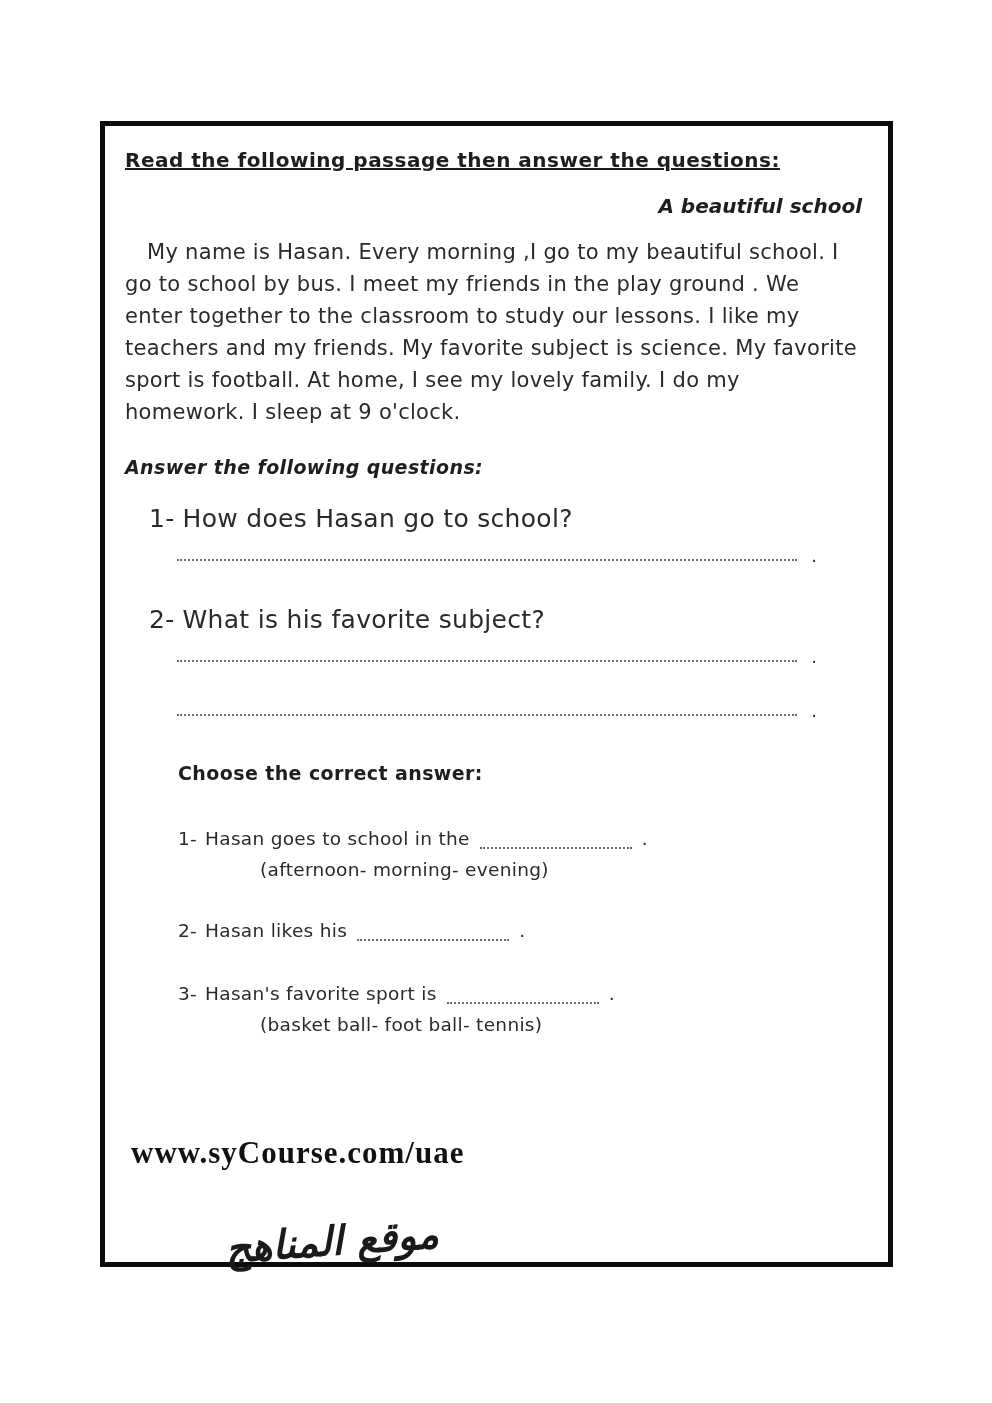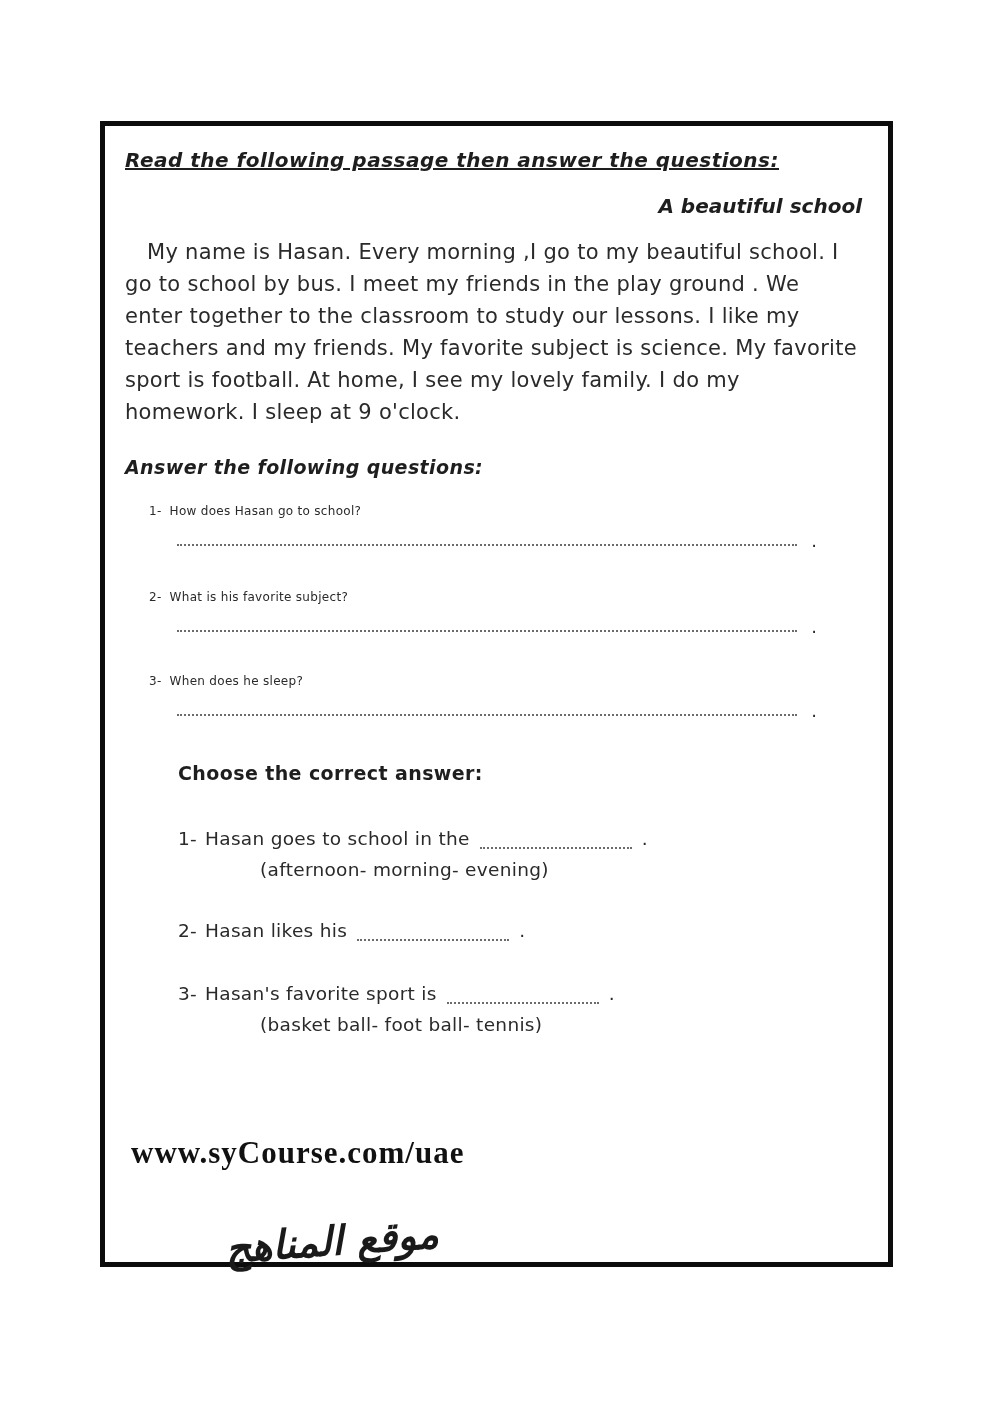--- a/index.html
+++ b/index.html
@@ -18,21 +18,20 @@
     top: 121px;
     width: 793px;
     height: 1146px;
     border: 5px solid #0c0c0c;
     background: #ffffff;
     padding: 22px 26px 0 20px;
   }
   .section-header {
     font-size: 20px;
     font-weight: bold;
-    font-style: italic;
     text-decoration: underline;
     letter-spacing: 0.5px;
     color: #1e1e1e;
   }
   .passage-title {
     margin-top: 22px;
     text-align: right;
     font-size: 20px;
     font-weight: bold;
     font-style: italic;
@@ -52,21 +51,21 @@
     font-weight: bold;
     font-style: italic;
     color: #1e1e1e;
     letter-spacing: 0.4px;
   }
   .question-block { margin-left: 24px; }
   .q1 { margin-top: 26px; }
   .q2 { margin-top: 44px; }
   .q3 { margin-top: 42px; }
   .question-line {
-    font-size: 12px;
+    font-size: 25px;
     color: #2a2a2a;
     letter-spacing: 0.3px;
   }
   .q-number { margin-right: 8px; }
   .dots-row {
     margin-top: 16px;
     margin-left: 28px;
     display: flex;
     align-items: flex-end;
     width: 640px;
@@ -166,23 +165,20 @@
     <div class="question-line">
       <span class="q-number">2-</span><span>What is his favorite subject?</span>
     </div>
     <div class="dots-row">
       <span class="dots-fill"></span>
       <span class="dots-period">.</span>
     </div>
   </div>
 
   <div class="question-block q3">
-    <div class="question-line">
-      <span class="q-number">3-</span><span>When does he sleep?</span>
-    </div>
     <div class="dots-row">
       <span class="dots-fill"></span>
       <span class="dots-period">.</span>
     </div>
   </div>
 
   <div class="choose-header">Choose the correct answer:</div>
 
   <div class="choice-block c1">
     <div class="choice-line">

